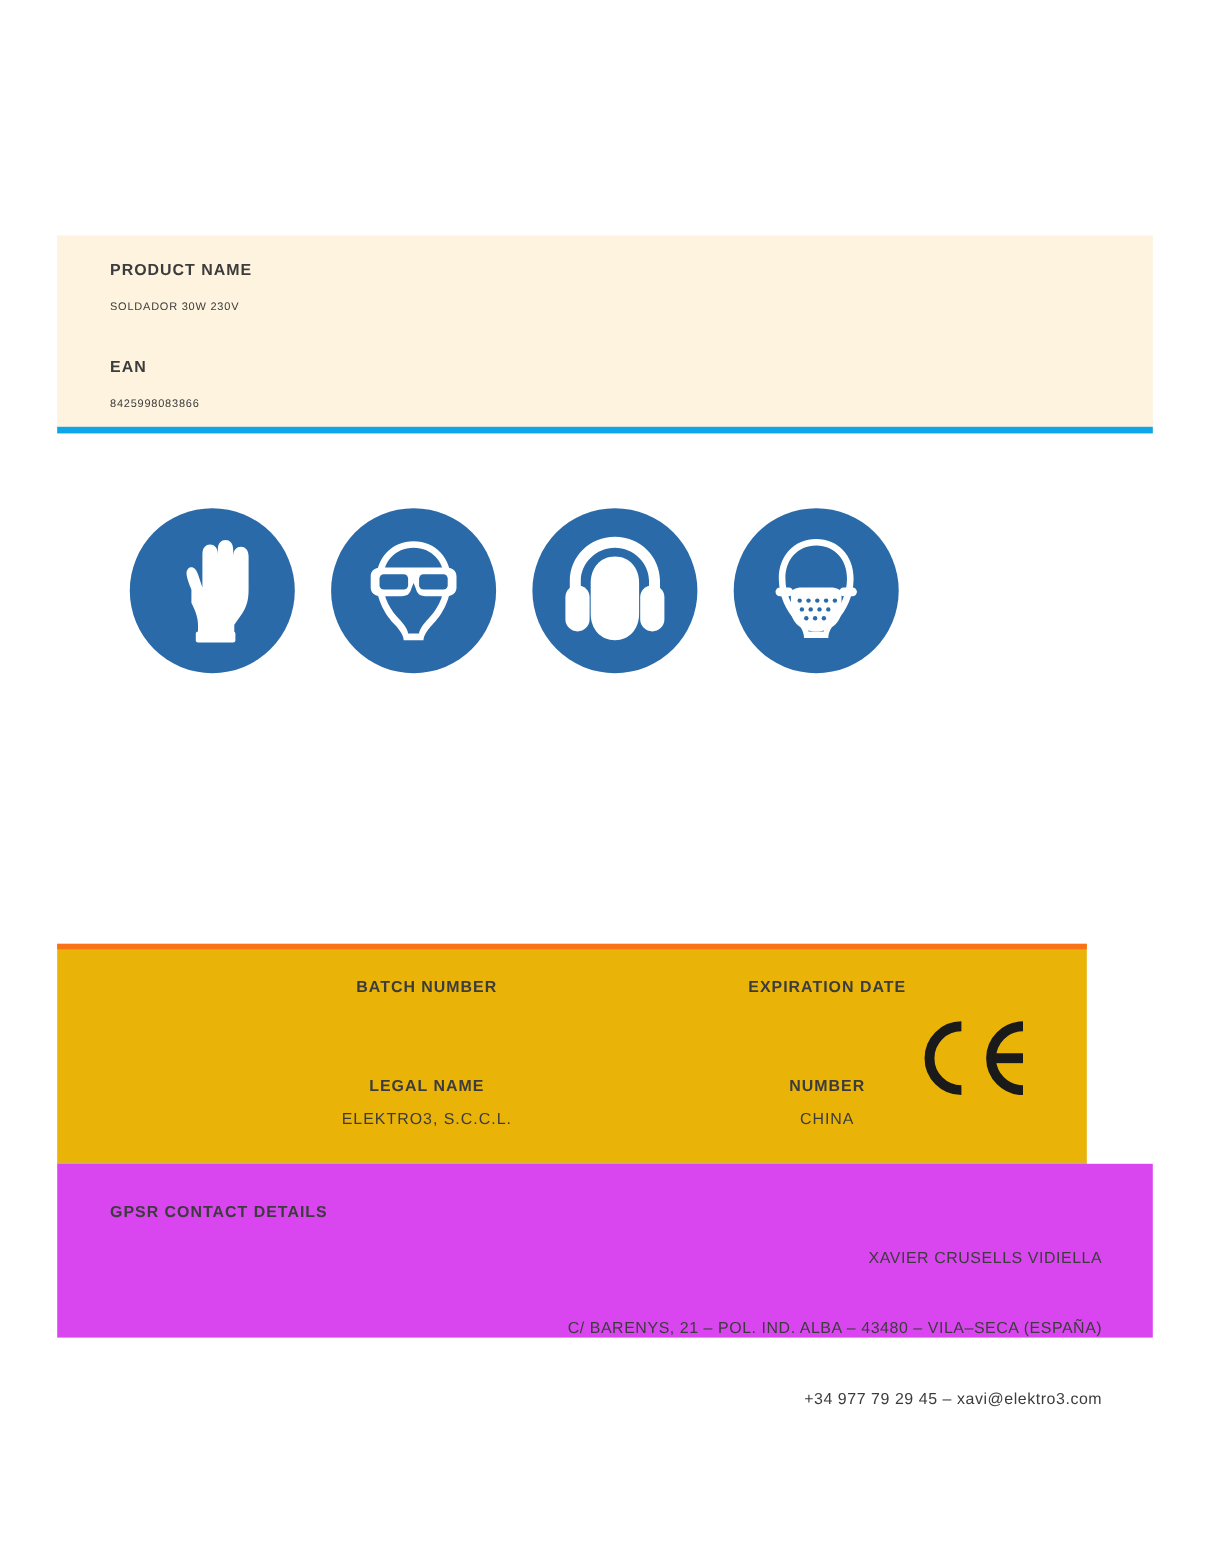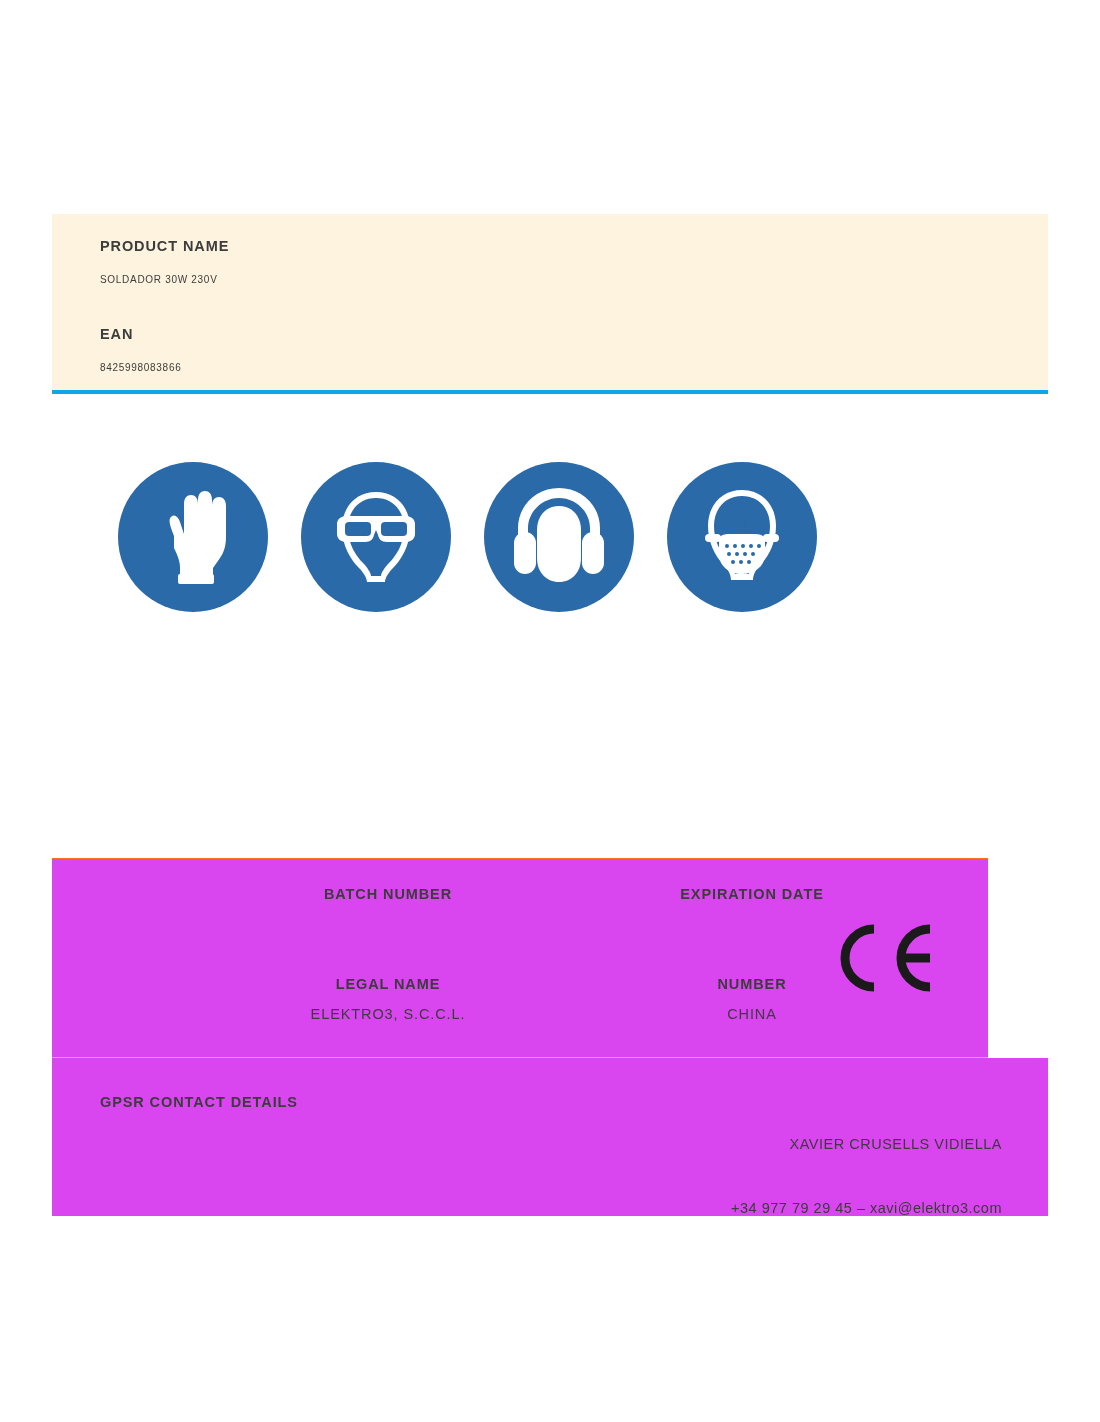--- a/index.html
+++ b/index.html
@@ -25,21 +25,21 @@
   }
 
   
   .product-block {
     position: absolute;
     left: 52px;
     top: 214px;
     width: 996px;
     height: 180px;
     background: #fdf3de;
-    border-bottom: 4px solid #0ea5e9;
+    border-bottom: 6px solid #0ea5e9;
     box-sizing: border-box;
   }
   .field-label {
     font-size: 14.5px;
     font-weight: bold;
     letter-spacing: 0.9px;
     color: #3c3c3c;
   }
   .field-value {
     font-size: 10px;
@@ -73,22 +73,22 @@
   }
   .picto svg { display: block; }
 
   
   .batch-block {
     position: absolute;
     left: 52px;
     top: 858px;
     width: 936px;
     height: 200px;
-    background: #d946ef;
-    border-top: 1px solid #f97316;
+    background: #eab308;
+    border-top: 5px solid #f97316;
     border-bottom: 1px solid #b9b5ad;
     box-sizing: border-box;
   }
   .cell {
     position: absolute;
     text-align: center;
     font-size: 14.5px;
     letter-spacing: 0.9px;
     color: #3c3c3c;
   }
@@ -254,17 +254,18 @@
           <path d="M72 39 H100"></path>
         </g>
       </svg>
     </div>
   </div>
 
   <div class="gpsr-block">
     <div class="gpsr-label">GPSR CONTACT DETAILS</div>
     <div class="gpsr-lines">
       <div>XAVIER CRUSELLS VIDIELLA</div>
+      <div>C/ BARENYS, 21 – POL. IND. ALBA – 43480 – VILA–SECA (ESPAÑA)</div>
       <div>+34 977 79 29 45 – xavi@elektro3.com</div>
     </div>
   </div>
 
 </div>
 
 </body></html>

